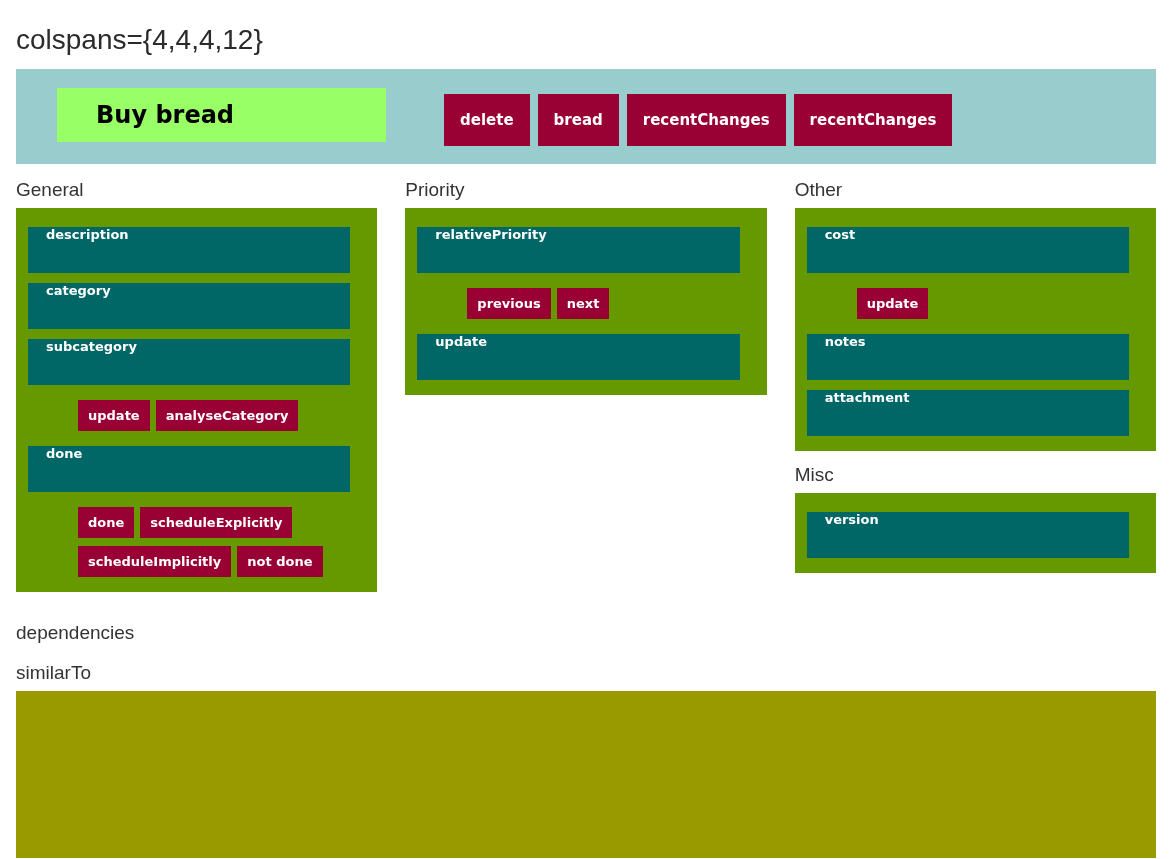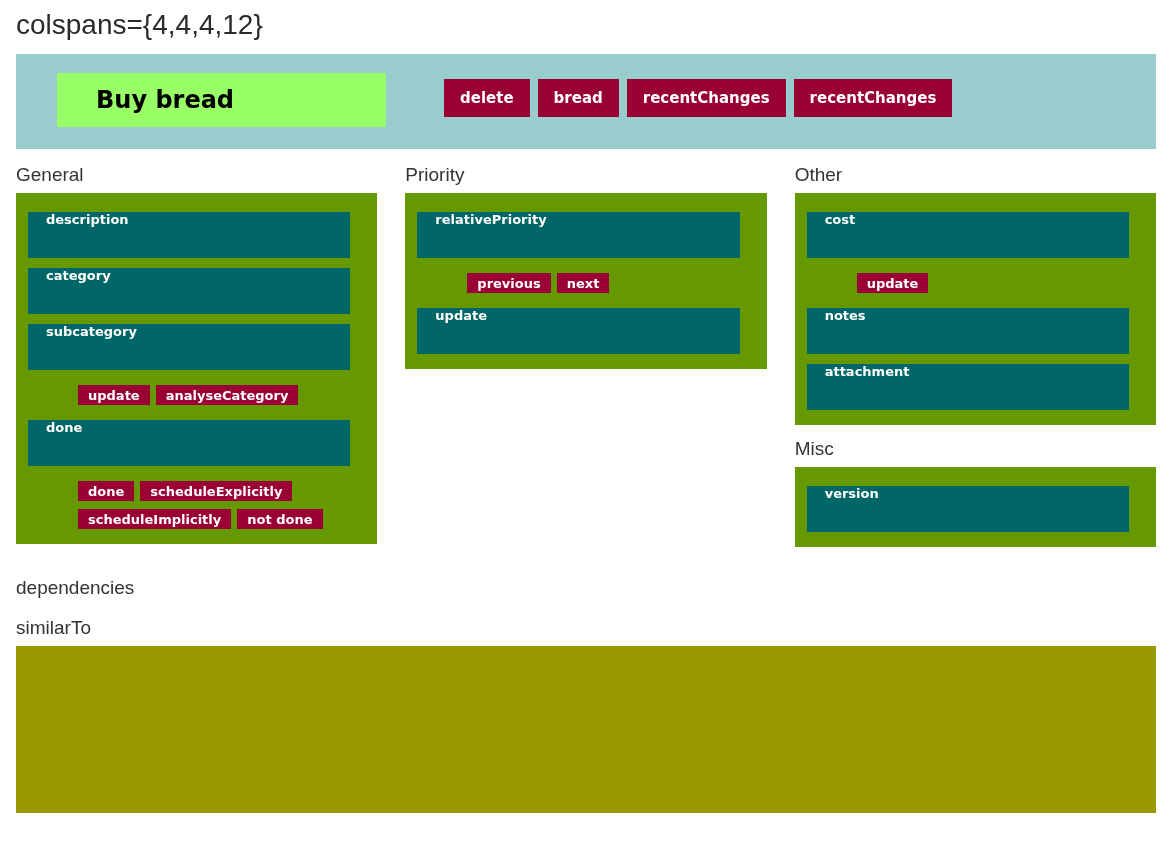--- a/index.html
+++ b/index.html
@@ -10,21 +10,21 @@
     --panel-green:#669900;
     --field-bar:#006666;
     --field-text:#FFFFFF;
     --panel-olive:#999900;
     --heading-text:#333333;
     --title-text:#2B2B2B;
   }
   *{box-sizing:border-box;}
   html,body{margin:0;padding:0;background:#FFFFFF;}
   body{font-family:"Liberation Sans",sans-serif;}
-  .page{width:1140px;margin:0 16px;padding-top:6px;}
+  .page{width:1140px;margin:15px 16px;padding-top:6px;}
 
   .page-title{
     font-size:28px;font-weight:400;color:var(--title-text);
     margin:3px 0 13px 0;letter-spacing:0;
   }
 
   
   .header-band{
     position:relative;height:95px;background:var(--header-band);
     margin-bottom:15px;
@@ -34,21 +34,21 @@
     background:var(--item-highlight);color:#000;
     font:700 24px "DejaVu Sans",sans-serif;line-height:54px;
     padding-left:39px;white-space:nowrap;
   }
   .header-buttons{
     position:absolute;left:428px;top:25px;display:flex;gap:8px;
   }
   button{border:none;cursor:pointer;}
   .hbtn{
     background:var(--button-bg);color:var(--button-text);
-    font:700 15px "DejaVu Sans",sans-serif;height:38px;padding:0 16px;
+    font:700 15px "DejaVu Sans",sans-serif;height:52px;padding:0 16px;
     white-space:nowrap;
   }
 
   
   .columns{
     display:grid;grid-template-columns:repeat(3,1fr);column-gap:28px;
     align-items:start;
   }
   .section-heading{
     font-size:19px;font-weight:400;color:var(--heading-text);
@@ -63,21 +63,21 @@
     color:var(--field-text);font:700 13px "DejaVu Sans",sans-serif;
     padding-left:18px;white-space:nowrap;overflow:hidden;
   }
   .bar + .bar{margin-top:10px;}
   .btn-row{margin-left:50px;display:flex;gap:6px;}
   .bar + .btn-row{margin-top:15px;}
   .btn-row + .bar{margin-top:15px;}
   .btn-row + .btn-row{margin-top:8px;}
   .pbtn{
     background:var(--button-bg);color:var(--button-text);
-    font:700 13px "DejaVu Sans",sans-serif;height:20px;padding:0 10px;
+    font:700 13px "DejaVu Sans",sans-serif;height:31px;padding:0 10px;
     white-space:nowrap;
   }
   .misc-heading{margin-top:13px;}
 
   
   .dep-heading{margin-top:30px;}
   .sim-heading{margin-top:18px;}
   .olive-panel{background:var(--panel-olive);}
   .dependencies-panel{padding:26px 0 14px 12px;}
   .dependencies-panel .btn-row{margin-left:50px;}

